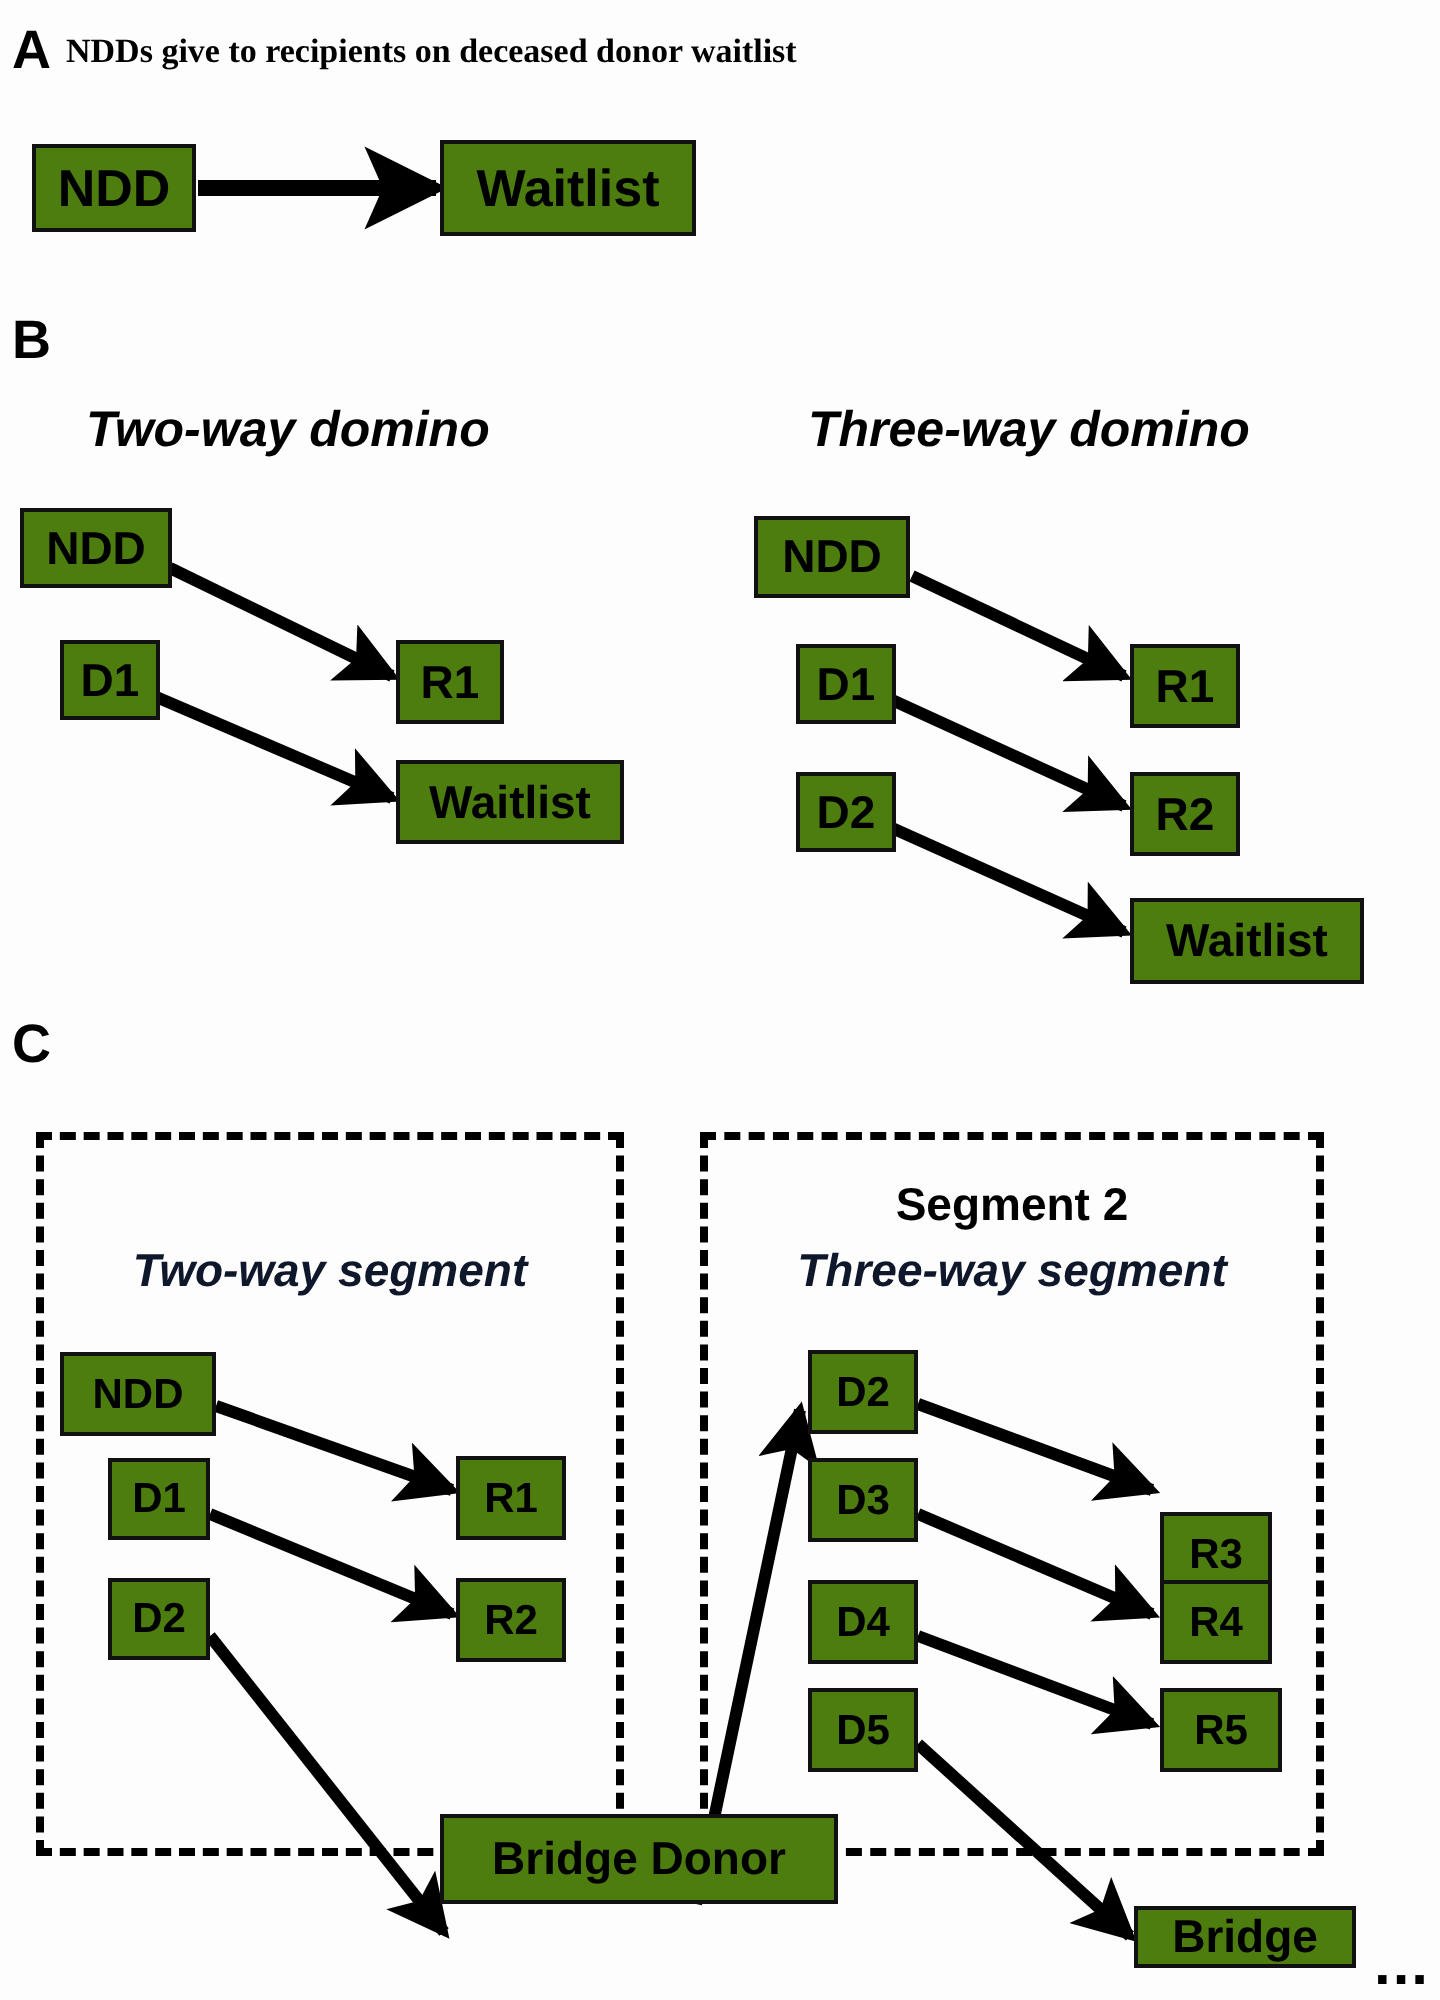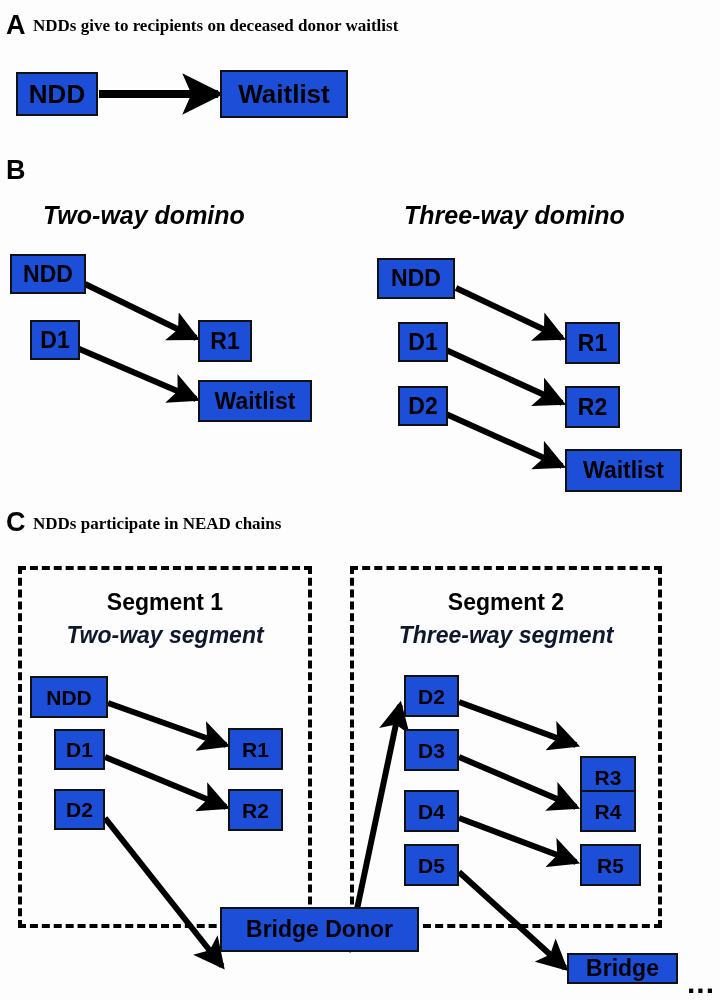--- a/index.html
+++ b/index.html
@@ -69,21 +69,21 @@
     color: #0f172a;
     line-height: 1;
     text-align: center;
     white-space: nowrap;
   }
 
   
   .node {
     position: absolute;
     box-sizing: border-box;
-    background: #1d4ed8;
+    background: #4d7c0f;
     border: 2.5px solid #111111;
     display: flex;
     align-items: center;
     justify-content: center;
     font-family: "Liberation Sans", sans-serif;
     font-weight: bold;
     color: #000;
     line-height: 1;
     white-space: nowrap;
     z-index: 3;
@@ -183,26 +183,24 @@
   <div class="node mid" style="left:198px; top:380px; width:114px; height:42px;">Waitlist</div>
 
   <div class="node mid" style="left:377px; top:258px; width:78px; height:41px;">NDD</div>
   <div class="node mid" style="left:398px; top:322px; width:50px; height:40px;">D1</div>
   <div class="node mid" style="left:398px; top:386px; width:50px; height:40px;">D2</div>
   <div class="node mid" style="left:565px; top:322px; width:55px; height:42px;">R1</div>
   <div class="node mid" style="left:565px; top:386px; width:55px; height:42px;">R2</div>
   <div class="node mid" style="left:565px; top:449px; width:117px; height:43px;">Waitlist</div>
 
   <div class="panel-letter" style="left:6px; top:509px;">C</div>
-  <div class="panel-caption" style="left:33px; top:515px;">NDDs participate in NEAD chains</div>
 
   <div class="segment-box" style="left:18px; top:566px; width:294px; height:362px;"></div>
   <div class="segment-box" style="left:350px; top:566px; width:312px; height:362px;"></div>
 
-  <div class="seg-title" style="left:18px; top:591px; width:294px;">Segment 1</div>
   <div class="seg-subtitle" style="left:18px; top:624px; width:294px;">Two-way segment</div>
 
   <div class="seg-title" style="left:350px; top:591px; width:312px;">Segment 2</div>
   <div class="seg-subtitle" style="left:350px; top:624px; width:312px;">Three-way segment</div>
 
   <div class="node small" style="left:30px; top:676px; width:78px; height:42px;">NDD</div>
   <div class="node small" style="left:54px; top:729px; width:51px; height:41px;">D1</div>
   <div class="node small" style="left:54px; top:789px; width:51px; height:41px;">D2</div>
   <div class="node small" style="left:228px; top:728px; width:55px; height:42px;">R1</div>
   <div class="node small" style="left:228px; top:789px; width:55px; height:42px;">R2</div>

